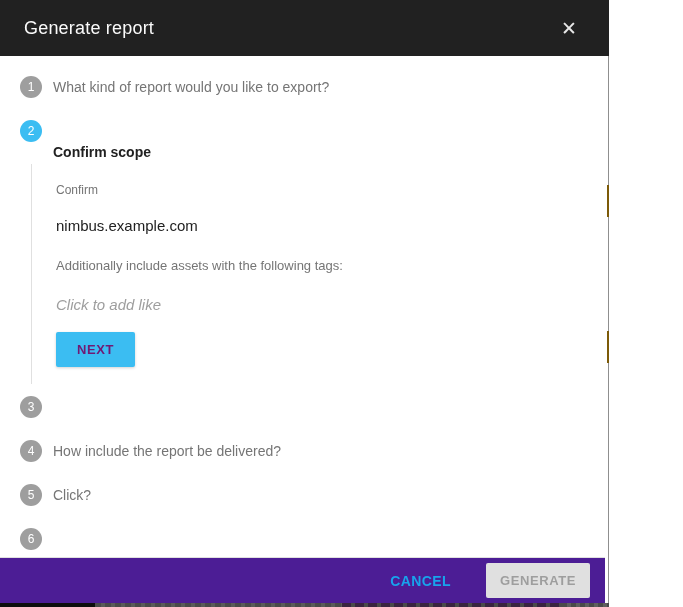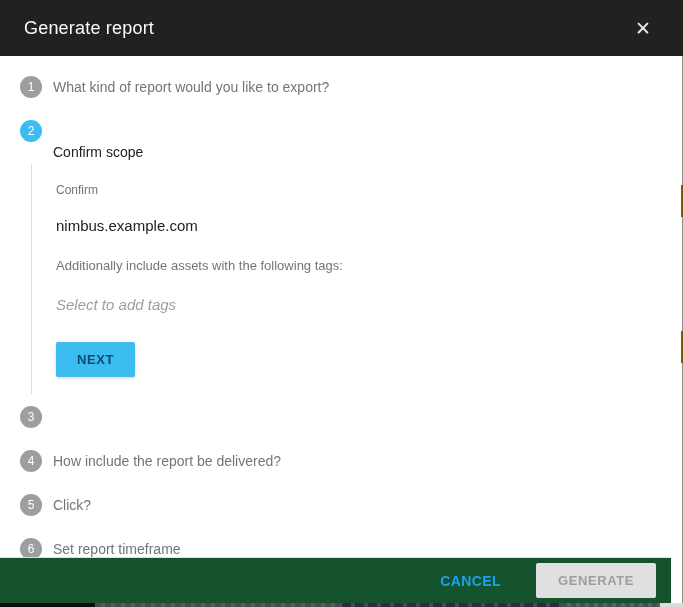--- a/index.html
+++ b/index.html
@@ -8,21 +8,21 @@
   :root{
     --accent:#3bbdf2;
     --link:#18a3ec;
     --header-bg:#212121;
     --step-gray:#9e9e9e;
     --text-dark:#212121;
     --text-gray:#757575;
     --line:#e0e0e0;
   }
   .dialog{
-    position:relative; width:683px; height:607px;
+    position:relative; width:609px; height:607px;
     background:#fff; overflow:hidden;
   }
 
   
   .hdr{
     height:56px; background:var(--header-bg);
     display:flex; align-items:center; padding:0 24px;
   }
   .hdr-title{ color:#fafafa; font-size:18px; font-weight:400; letter-spacing:.2px; flex:1; }
   .close-btn{
@@ -34,61 +34,61 @@
   .body{ padding-top:20px; }
   .step-row{ display:flex; align-items:center; padding-left:20px; height:22px; margin-bottom:22px; }
   .step-circle{
     width:22px; height:22px; border-radius:50%;
     background:var(--step-gray); color:#fff;
     font-size:12px; display:flex; align-items:center; justify-content:center;
     flex:0 0 22px;
   }
   .step-label{ margin-left:11px; font-size:14px; color:var(--text-gray); }
   .step-row.active .step-circle{ background:var(--accent); }
-  .step-row.active .step-label{ color:var(--text-dark); font-weight:normal;margin-top:42px; }
+  .step-row.active .step-label{ color:var(--text-dark); font-weight:bold;margin-top:42px; }
 
   
   .step-content{
     margin-left:31px; margin-top:4px; margin-bottom:12px;
     border-left:1px solid var(--line);
     padding:19px 0 17px 24px;
   }
   .field-label{ font-size:12px; color:var(--text-gray); }
   .field-value{ font-size:15px; color:var(--text-dark); margin-top:20px; }
   .tags-label{ font-size:13px; color:var(--text-gray); margin-top:24px; }
   .tags-input{
     font-size:15px; font-style:italic; color:#9e9e9e;
     margin-top:23px; cursor:text; min-height:20px;
   }
   .next-btn{
-    display:inline-block; margin-top:26px;
-    background:var(--accent); color:#0c4a6e;
+    display:inline-block; margin-top:16px;
+    background:var(--accent); color:#701a75;
     font-size:13px; font-weight:bold; letter-spacing:.6px;
     padding:10px 21px; border:none; border-radius:2px;
     box-shadow:0 1px 3px rgba(0,0,0,.18); cursor:pointer;
     font-family:"Liberation Sans", sans-serif;
   }
 
   
   .footer{
-    position:absolute; left:0; right:12px; bottom:4px; height:46px;
-    background:#14532d; border-top:1px solid var(--line);
+    position:absolute; left:0; right:4px; bottom:4px; height:46px;
+    background:#4c1d95; border-top:1px solid var(--line);
     display:flex; align-items:center; justify-content:flex-end;
     padding:0 15px 0 0;
   }
   .cancel-btn{
     background:none; border:none; color:var(--link);
     font-size:14px; font-weight:bold; letter-spacing:.4px;
     cursor:pointer; margin-right:35px;
     font-family:"Liberation Sans", sans-serif;
   }
   .generate-btn{
     background:#e0e0e0; border:none; color:#9e9e9e;
     font-size:13px; font-weight:bold; letter-spacing:.6px;
-    padding:10px 22px; border-radius:2px; cursor:default;
+    padding:10px 14px; border-radius:2px; cursor:default;
     font-family:"Liberation Sans", sans-serif;
   }
 
   
   .bottom-strip{
     position:absolute; left:0; right:0; bottom:0; height:4px; background:#3d3d3d;
   }
   .bs-seg{ position:absolute; top:0; bottom:0; }
   .bs-black{ left:0; width:95px; background:#0d0d0d; }
   .bs-dash1{ left:95px; width:247px; background:repeating-linear-gradient(90deg,#4a4a4a 0 6px,#5a5a5a 6px 10px); }
@@ -119,41 +119,40 @@
 
     <div class="step-row active">
       <div class="step-circle">2</div>
       <div class="step-label">Confirm scope</div>
     </div>
 
     <div class="step-content">
       <div class="field-label">Confirm</div>
       <div class="field-value">nimbus.example.com</div>
       <div class="tags-label">Additionally include assets with the following tags:</div>
-      <div class="tags-input">Select to add tags</div>
+      <div class="tags-input">Click to add like</div>
       <button class="next-btn">NEXT</button>
     </div>
 
     <div class="step-row">
       <div class="step-circle">3</div>
     </div>
 
     <div class="step-row">
       <div class="step-circle">4</div>
       <div class="step-label">How include the report be delivered?</div>
     </div>
 
     <div class="step-row">
       <div class="step-circle">5</div>
       <div class="step-label">Click?</div>
     </div>
 
     <div class="step-row">
       <div class="step-circle">6</div>
-      <div class="step-label">Set report timeframe</div>
     </div>
 
   </div>
 
   <div class="footer">
     <button class="cancel-btn">CANCEL</button>
     <button class="generate-btn" disabled="">GENERATE</button>
   </div>
 
   <div class="right-edge"></div>

